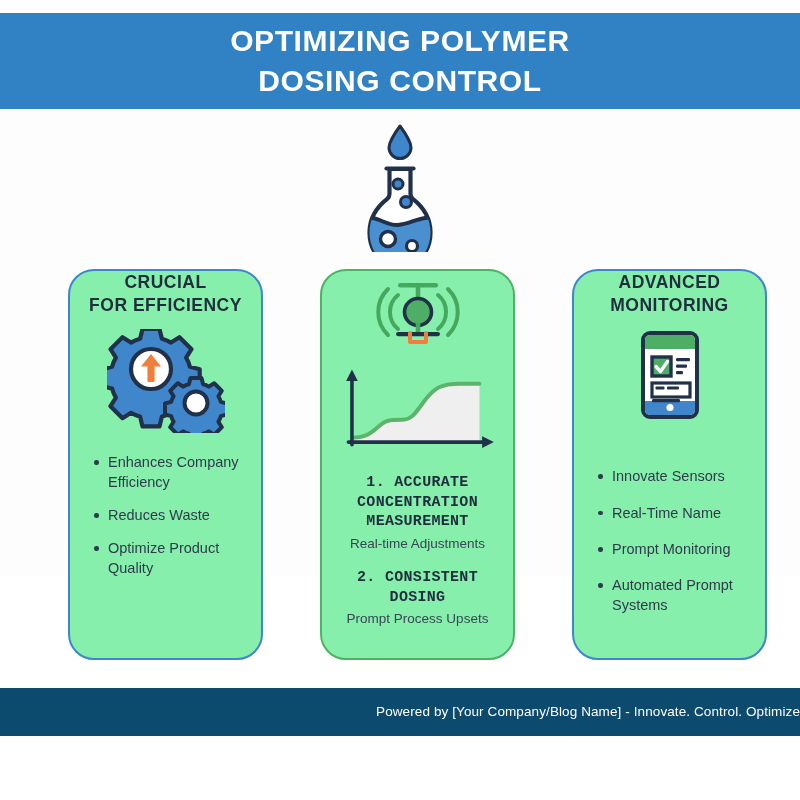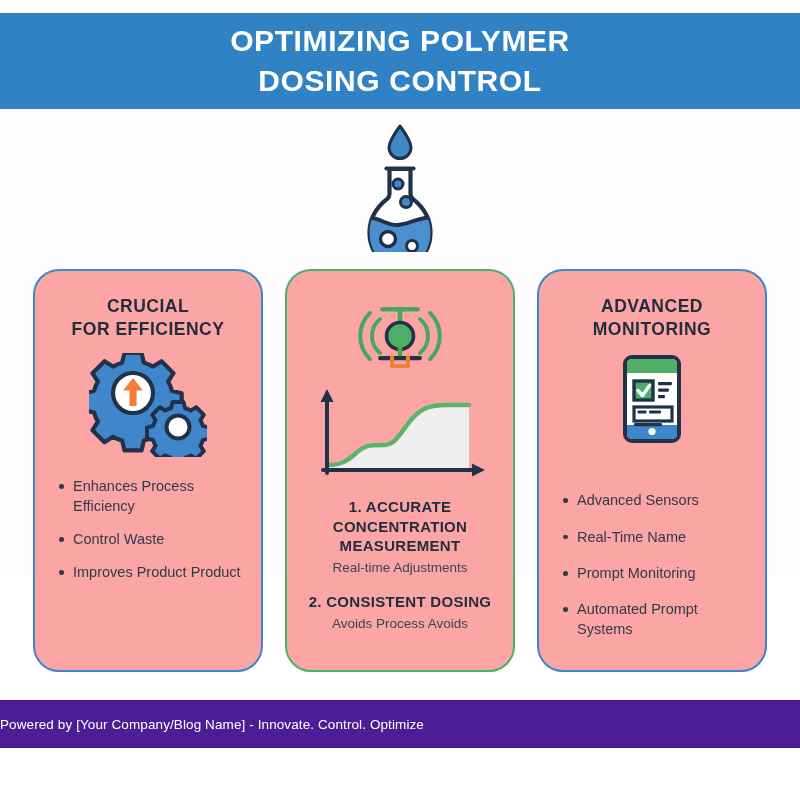--- a/index.html
+++ b/index.html
@@ -65,30 +65,31 @@
     flex: 1 1 auto;
     display: flex;
     align-items: stretch;
     justify-content: center;
     gap: 22px;
     padding: 0 33px 28px 33px;
     box-sizing: border-box;
   }
   .card {
     flex: 1 1 0;
-    background: #fca5a5;
+    background: #86efac;
     border-radius: 26px;
     border: 2px solid #3f86cb;
     box-sizing: border-box;
-    padding: 24px 12px 14px 12px;
+    padding: 0 12px 14px 12px;
     display: flex;
     flex-direction: column;
     align-items: center;
     position: relative;
     overflow: hidden;
+    margin-left: 35px;
   }
   .card.accent-green { border-color: #4eb263; }
 
   .card-title {
     color: #1f2d3d;
     font-size: 17.5px;
     font-weight: bold;
     letter-spacing: 0.5px;
     text-align: center;
     line-height: 1.32;
@@ -146,36 +147,36 @@
   .params { width: 100%; text-align: center; }
   .param-block { margin-bottom: 16px; }
   .param-title {
     color: #1f2d3d;
     font-size: 15px;
     font-weight: bold;
     letter-spacing: 0.3px;
     line-height: 1.3;
     text-transform: uppercase;
   }
-  .param-title .p-line { display: block; }
+  .param-title .p-line { display: block; font-family: Liberation Mono, monospace; }
   .param-sub {
     color: #384555;
     font-size: 13.5px;
     margin-top: 3px;
     line-height: 1.3;
   }
 
   
   .footer-bar {
     flex: 0 0 auto;
     height: 48px;
-    background: #4c1d95;
-    display: flex;
-    align-items: center;
-    justify-content: flex-start;
+    background: #0c4a6e;
+    display: flex;
+    align-items: center;
+    justify-content: flex-end;
   }
   .footer-text {
     color: #ffffff;
     font-size: 13.5px;
     letter-spacing: 0.1px;
     text-align: center;
   }
 </style>
 </head>
 <body>
@@ -244,23 +245,23 @@
           <g transform="translate(89,74)">
             <g fill="#3f86cb" stroke="#22314a" stroke-width="4" stroke-linejoin="round">
               <path d="M-5.5,-25 h11 l1.6,6.2 a19.5,19.5 0 0 1 5.7,2.4 l5.4,-3.4 l7.6,7.6 l-3.4,5.4 a19.5,19.5 0 0 1 2.4,5.7 l6.2,1.6 v11 l-6.2,1.6 a19.5,19.5 0 0 1 -2.4,5.7 l3.4,5.4 l-7.6,7.6 l-5.4,-3.4 a19.5,19.5 0 0 1 -5.7,2.4 l-1.6,6.2 h-11 l-1.6,-6.2 a19.5,19.5 0 0 1 -5.7,-2.4 l-5.4,3.4 l-7.6,-7.6 l3.4,-5.4 a19.5,19.5 0 0 1 -2.4,-5.7 l-6.2,-1.6 v-11 l6.2,-1.6 a19.5,19.5 0 0 1 2.4,-5.7 l-3.4,-5.4 l7.6,-7.6 l5.4,3.4 a19.5,19.5 0 0 1 5.7,-2.4 Z"></path>
             </g>
             <circle cx="0" cy="0" r="11.5" fill="#ffffff" stroke="#22314a" stroke-width="4"></circle>
           </g>
         </svg>
       </div>
 
       <ul class="bullet-list">
-        <li>Enhances Process Efficiency</li>
-        <li>Control Waste</li>
-        <li>Improves Product Product</li>
+        <li>Enhances Company Efficiency</li>
+        <li>Reduces Waste</li>
+        <li>Optimize Product Quality</li>
       </ul>
     </div>
 
     <div class="card accent-green card-key-params">
 
       <div class="card-icon">
         <svg width="92" height="72" viewBox="0 0 92 72" aria-hidden="true">
 
           <g fill="none" stroke="#46a85c" stroke-width="4" stroke-linecap="round">
             <path d="M26 18 A22 22 0 0 0 26 52"></path>
@@ -305,21 +306,21 @@
             <span class="p-line">1. ACCURATE</span>
             <span class="p-line">CONCENTRATION</span>
             <span class="p-line">MEASUREMENT</span>
           </div>
           <div class="param-sub">Real-time Adjustments</div>
         </div>
         <div class="param-block">
           <div class="param-title">
             <span class="p-line">2. CONSISTENT DOSING</span>
           </div>
-          <div class="param-sub">Avoids Process Avoids</div>
+          <div class="param-sub">Prompt Process Upsets</div>
         </div>
       </div>
     </div>
 
     <div class="card card-monitoring">
       <div class="card-title">
         <span class="t-line">ADVANCED</span>
         <span class="t-line">MONITORING</span>
       </div>
 
@@ -345,21 +346,21 @@
           <rect x="19" y="54" width="38" height="14" fill="none" stroke="#22314a" stroke-width="3.2"></rect>
           <g fill="#22314a">
             <rect x="22.5" y="57.5" width="9" height="3" rx="1"></rect>
             <rect x="34" y="57.5" width="12" height="3" rx="1"></rect>
           </g>
           <rect x="19" y="70" width="28" height="3.2" rx="1.2" fill="#22314a"></rect>
         </svg>
       </div>
 
       <ul class="bullet-list">
-        <li>Advanced Sensors</li>
+        <li>Innovate Sensors</li>
         <li>Real-Time Name</li>
         <li>Prompt Monitoring</li>
         <li>Automated Prompt Systems</li>
       </ul>
     </div>
 
   </div>
 
   <div class="footer-bar">
     <div class="footer-text">Powered by [Your Company/Blog Name] - Innovate. Control. Optimize</div>

